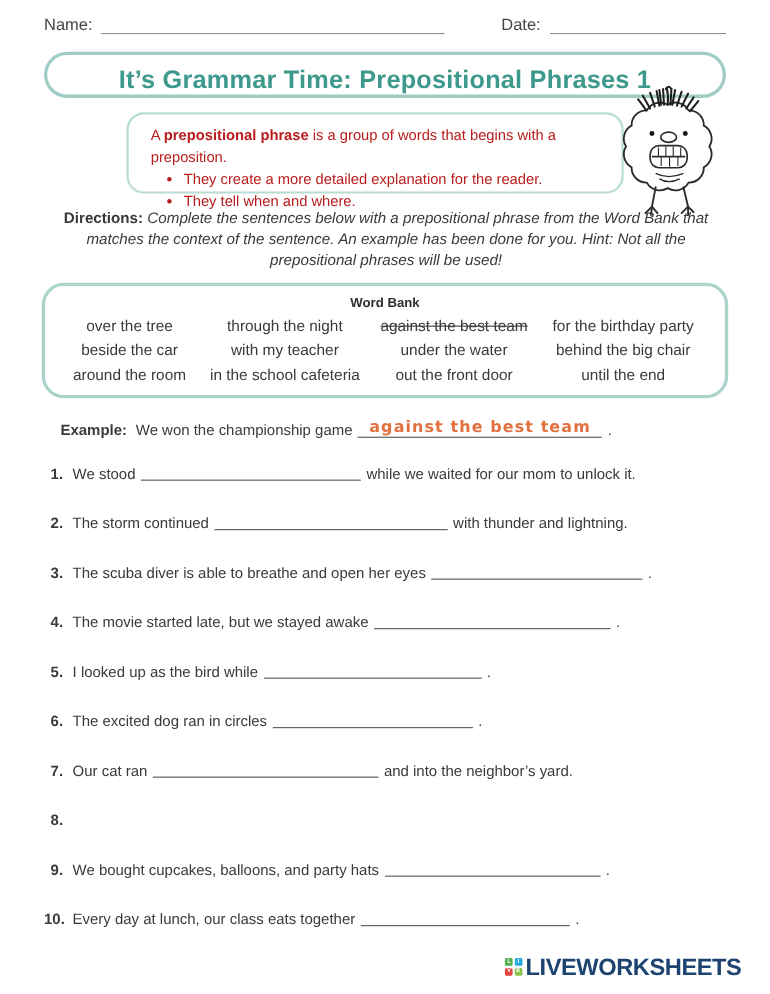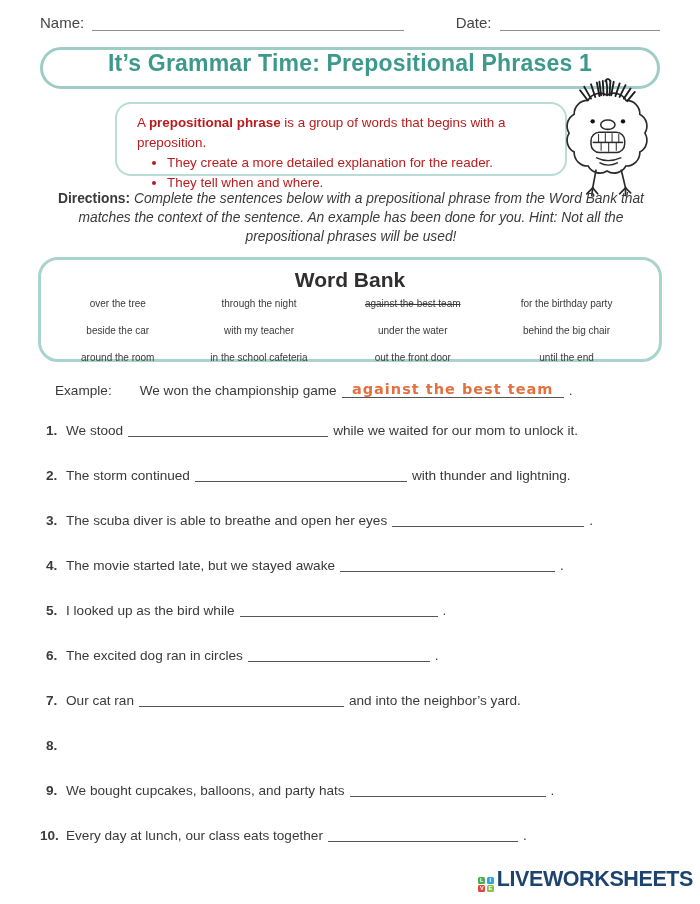--- a/index.html
+++ b/index.html
@@ -14,21 +14,21 @@
   .hdr { position:absolute; top:14px; left:40px; width:620px; display:flex; align-items:flex-end; font-size:15px; color:#444; }
   .line { display:inline-block; border-bottom:1.4px solid #8f8f8f; height:14px; }
   .name-line { width:330px; margin-left:8px; }
   .date-label { margin-left:52px; }
   .date-line { width:170px; margin-left:8px; }
 
   
   .banner {
     position:absolute; top:47px; left:40px; width:620px; height:42px;
     border:3.5px solid #9fcdc5; border-radius:24px;
-    display:flex; align-items:flex-start; justify-content:center;
+    display:flex; align-items:flex-end; justify-content:center;
   }
   .banner span { color:#3d998c; font-size:23px; font-weight:bold; letter-spacing:.2px; }
 
   
   .defbox {
     position:absolute; top:102px; left:115px; width:452px; height:74px;
     border:2.5px solid #b9dcd4; border-radius:16px; padding:9px 14px 8px 20px;
     font-size:13.4px; line-height:1.5; color:#b91c1c;
   }
   .defbox b { font-weight:bold; }
@@ -40,42 +40,42 @@
   
   .directions { position:absolute; top:189px; left:40px; width:622px; font-size:13.8px; line-height:1.38;text-align:center; }
   .directions .dl { font-weight:bold; font-style:normal; }
   .directions em { font-style:italic; }
 
   
   .wordbank {
     position:absolute; top:257px; left:38px; width:624px; height:105px;
     border:3px solid #a9d4cc; border-radius:20px; padding:8px 14px 6px 14px;
   }
-  .wb-title { text-align:center; font-weight:bold; font-size:21px; color:#2f2f2f; margin-bottom:6px; }
+  .wb-title { text-align:center; font-weight:bold; font-size:12px; color:#2f2f2f; margin-bottom:6px; }
   .wb-grid {
     display:grid; grid-template-columns:1fr 1.25fr 1.2fr 1.25fr;
-    row-gap:16px; justify-items:center; font-size:10px; color:#3a3a3a;
+    row-gap:6px; justify-items:center; font-size:14px; color:#3a3a3a;
   }
   .struck { text-decoration:line-through; }
 
   
   .example { position:absolute; top:381px; left:55px; font-size:13.6px; display:flex; align-items:flex-end; }
-  .example .ex-label { font-weight:normal; margin-right:28px; }
+  .example .ex-label { font-weight:bold; margin-right:8px; }
   .blank { display:inline-block; border-bottom:1.3px solid #555; height:15px; margin:0 5px; vertical-align:-2px; }
   .ex-blank { width:222px; text-align:center; color:#e2713f; font-weight:bold; font-size:14.5px; letter-spacing:1px; height:17px; font-family:"DejaVu Sans", sans-serif; }
 
   
   .questions { position:absolute; top:420px; left:40px; width:625px; }
   .q { display:flex; height:18px; margin-bottom:27px; font-size:13.6px; align-items:flex-end; }
   .qnum { font-weight:bold; width:26px; text-align:left; padding-left:6px; flex:none; }
   .q10 .qnum { padding-left:0; }
   .qtext { flex:1; }
 
   
-  .footer { position:absolute; top:867px; right:7px; display:flex; align-items:flex-end; }
+  .footer { position:absolute; top:867px; right:26px; display:flex; align-items:flex-start; }
   .logo-grid { display:grid; grid-template-columns:7px 7px; grid-auto-rows:7px; gap:1.5px; margin-right:3px; margin-top:4px; }
   .sq { width:7px; height:7px; border-radius:1.5px; color:#fff; font-size:5.5px; font-weight:bold; line-height:7px; text-align:center; }
   .sq-0 { background:#4caf50; } .sq-1 { background:#29a8e0; } .sq-2 { background:#e2453d; } .sq-3 { background:#8bc34a; }
   .brand { color:#1d4370; font-size:21.5px; font-weight:800; letter-spacing:-0.4px; }
 </style>
 </head>
 <body>
 
 <div class="page">
 

